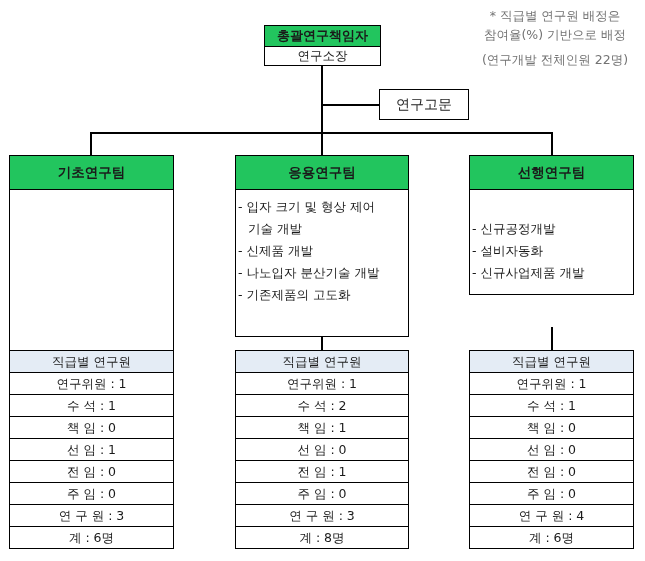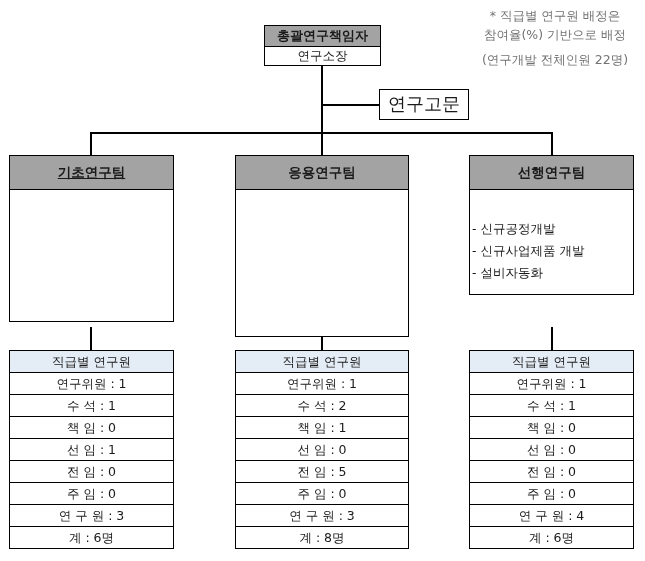--- a/index.html
+++ b/index.html
@@ -1,20 +1,20 @@
 <!DOCTYPE html>
 <html><head>
 <meta charset="utf-8">
 <style>
   * { box-sizing: border-box; margin: 0; padding: 0; }
   html, body { width: 645px; height: 561px; background: #ffffff; overflow: hidden; }
   body { position: relative; font-family: "DejaVu Sans", "Liberation Sans", sans-serif; color: #1a1a1a; }
   .line { position: absolute; background: #000; }
   .box { position: absolute; border: 1.5px solid #000; background: #fff; }
-  .hdr { background: #a3a3a3; border-bottom: 1.5px solid #000; text-align: center; font-weight: bold; }
+  .hdr { background: #22c55e; border-bottom: 1.5px solid #000; text-align: center; font-weight: bold; }
   .sub { text-align: center; }
   .note { position: absolute; font-size: 12.5px; text-align: center; line-height: 19px; color: #737373; }
   .team-hdr { height: 34px; line-height: 33px; font-size: 13.5px; }
   .duties { padding: 6px 0 0 2px; font-size: 12.5px; line-height: 22px; }
   .duty { white-space: nowrap; }
   .duties.centered { padding-top: 28px; }
   .staff { position: absolute; border: 1.5px solid #000; background: #fff; }
   .srow { height: 22px; line-height: 21px; text-align: center; font-size: 12.5px; border-bottom: 1px solid #000; }
   .srow:last-child { border-bottom: none; }
   .srow.shdr { background: #e4ecf5; }
@@ -37,37 +37,44 @@
 <div class="line" style="left:90px; top:327px; width:1.5px; height:24px;"></div>
 <div class="line" style="left:321px; top:327px; width:1.5px; height:24px;"></div>
 <div class="line" style="left:551px; top:327px; width:1.5px; height:24px;"></div>
 
 <div class="box" style="left:264px; top:25px; width:117px; height:41px;">
   <div class="hdr" style="height:21px; line-height:20px; font-size:13px;">총괄연구책임자</div>
   <div class="sub" style="height:18px; line-height:17px; font-size:12.5px;">연구소장</div>
 </div>
 
 <div class="box" style="left:379px; top:89px; width:90px; height:31px;">
-  <div class="sub" style="line-height:28px; font-size:18px;">연구고문</div>
+  <div class="sub" style="line-height:28px; font-size:14px;">연구고문</div>
 </div>
 
-<div class="box" style="left:9px; top:155px; width:165px; height:167px;text-decoration:underline;">
+<div class="box" style="left:9px; top:155px; width:165px; height:218px;">
   <div class="hdr team-hdr">기초연구팀</div>
 </div>
 
 <div class="box" style="left:235px; top:155px; width:174px; height:182px;">
   <div class="hdr team-hdr">응용연구팀</div>
+  <div class="duties">
+    <div class="duty">- 입자 크기 및 형상 제어</div>
+    <div class="duty" style="padding-left:10px;">  기술 개발</div>
+    <div class="duty">- 신제품 개발</div>
+    <div class="duty">- 나노입자 분산기술 개발</div>
+    <div class="duty">- 기존제품의 고도화</div>
+  </div>
 </div>
 
 <div class="box" style="left:469px; top:155px; width:165px; height:140px;">
   <div class="hdr team-hdr">선행연구팀</div>
   <div class="duties centered">
     <div class="duty">- 신규공정개발</div>
+    <div class="duty">- 설비자동화</div>
     <div class="duty">- 신규사업제품 개발</div>
-    <div class="duty">- 설비자동화</div>
   </div>
 </div>
 
 <div class="staff" style="left:9px; top:350px; width:165px; height:199px;">
   <div class="srow shdr">직급별 연구원</div>
   <div class="srow">연구위원 : 1</div>
   <div class="srow">수 석 : 1</div>
   <div class="srow">책 임 : 0</div>
   <div class="srow">선 임 : 1</div>
   <div class="srow">전 임 : 0</div>
@@ -75,21 +82,21 @@
   <div class="srow">연 구 원 : 3</div>
   <div class="srow">계 : 6명</div>
 </div>
 
 <div class="staff" style="left:235px; top:350px; width:174px; height:199px;">
   <div class="srow shdr">직급별 연구원</div>
   <div class="srow">연구위원 : 1</div>
   <div class="srow">수 석 : 2</div>
   <div class="srow">책 임 : 1</div>
   <div class="srow">선 임 : 0</div>
-  <div class="srow">전 임 : 5</div>
+  <div class="srow">전 임 : 1</div>
   <div class="srow">주 임 : 0</div>
   <div class="srow">연 구 원 : 3</div>
   <div class="srow">계 : 8명</div>
 </div>
 
 <div class="staff" style="left:469px; top:350px; width:165px; height:199px;">
   <div class="srow shdr">직급별 연구원</div>
   <div class="srow">연구위원 : 1</div>
   <div class="srow">수 석 : 1</div>
   <div class="srow">책 임 : 0</div>

